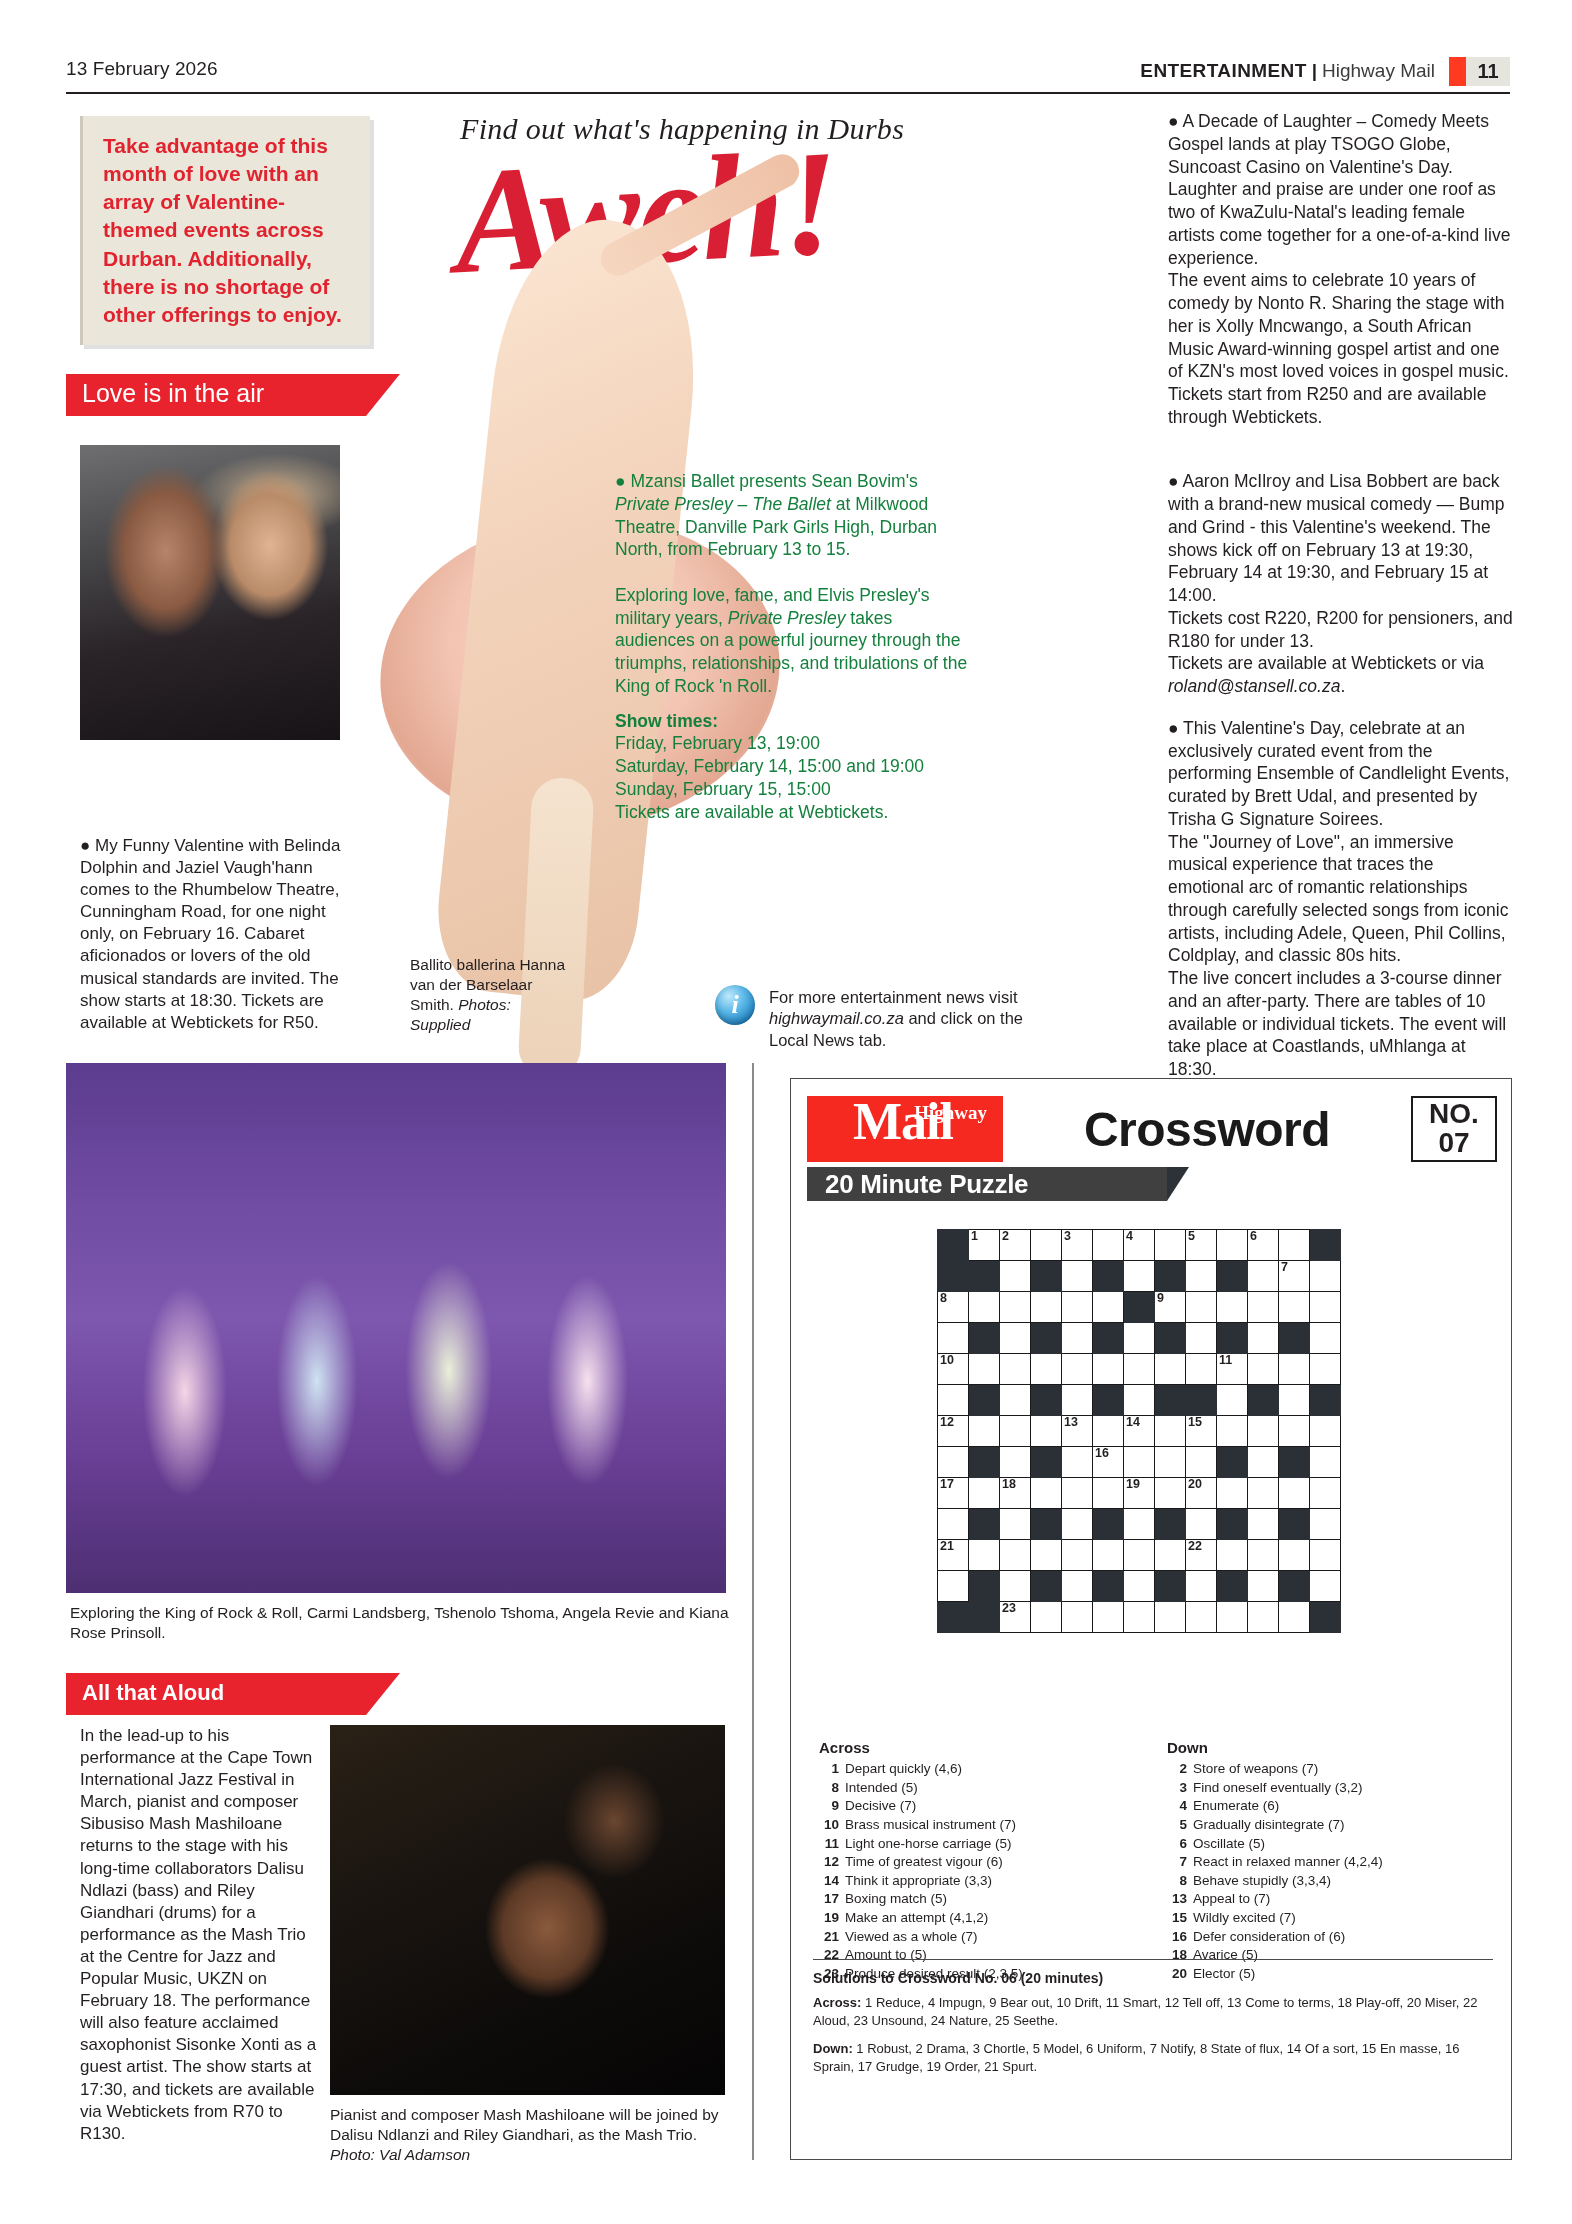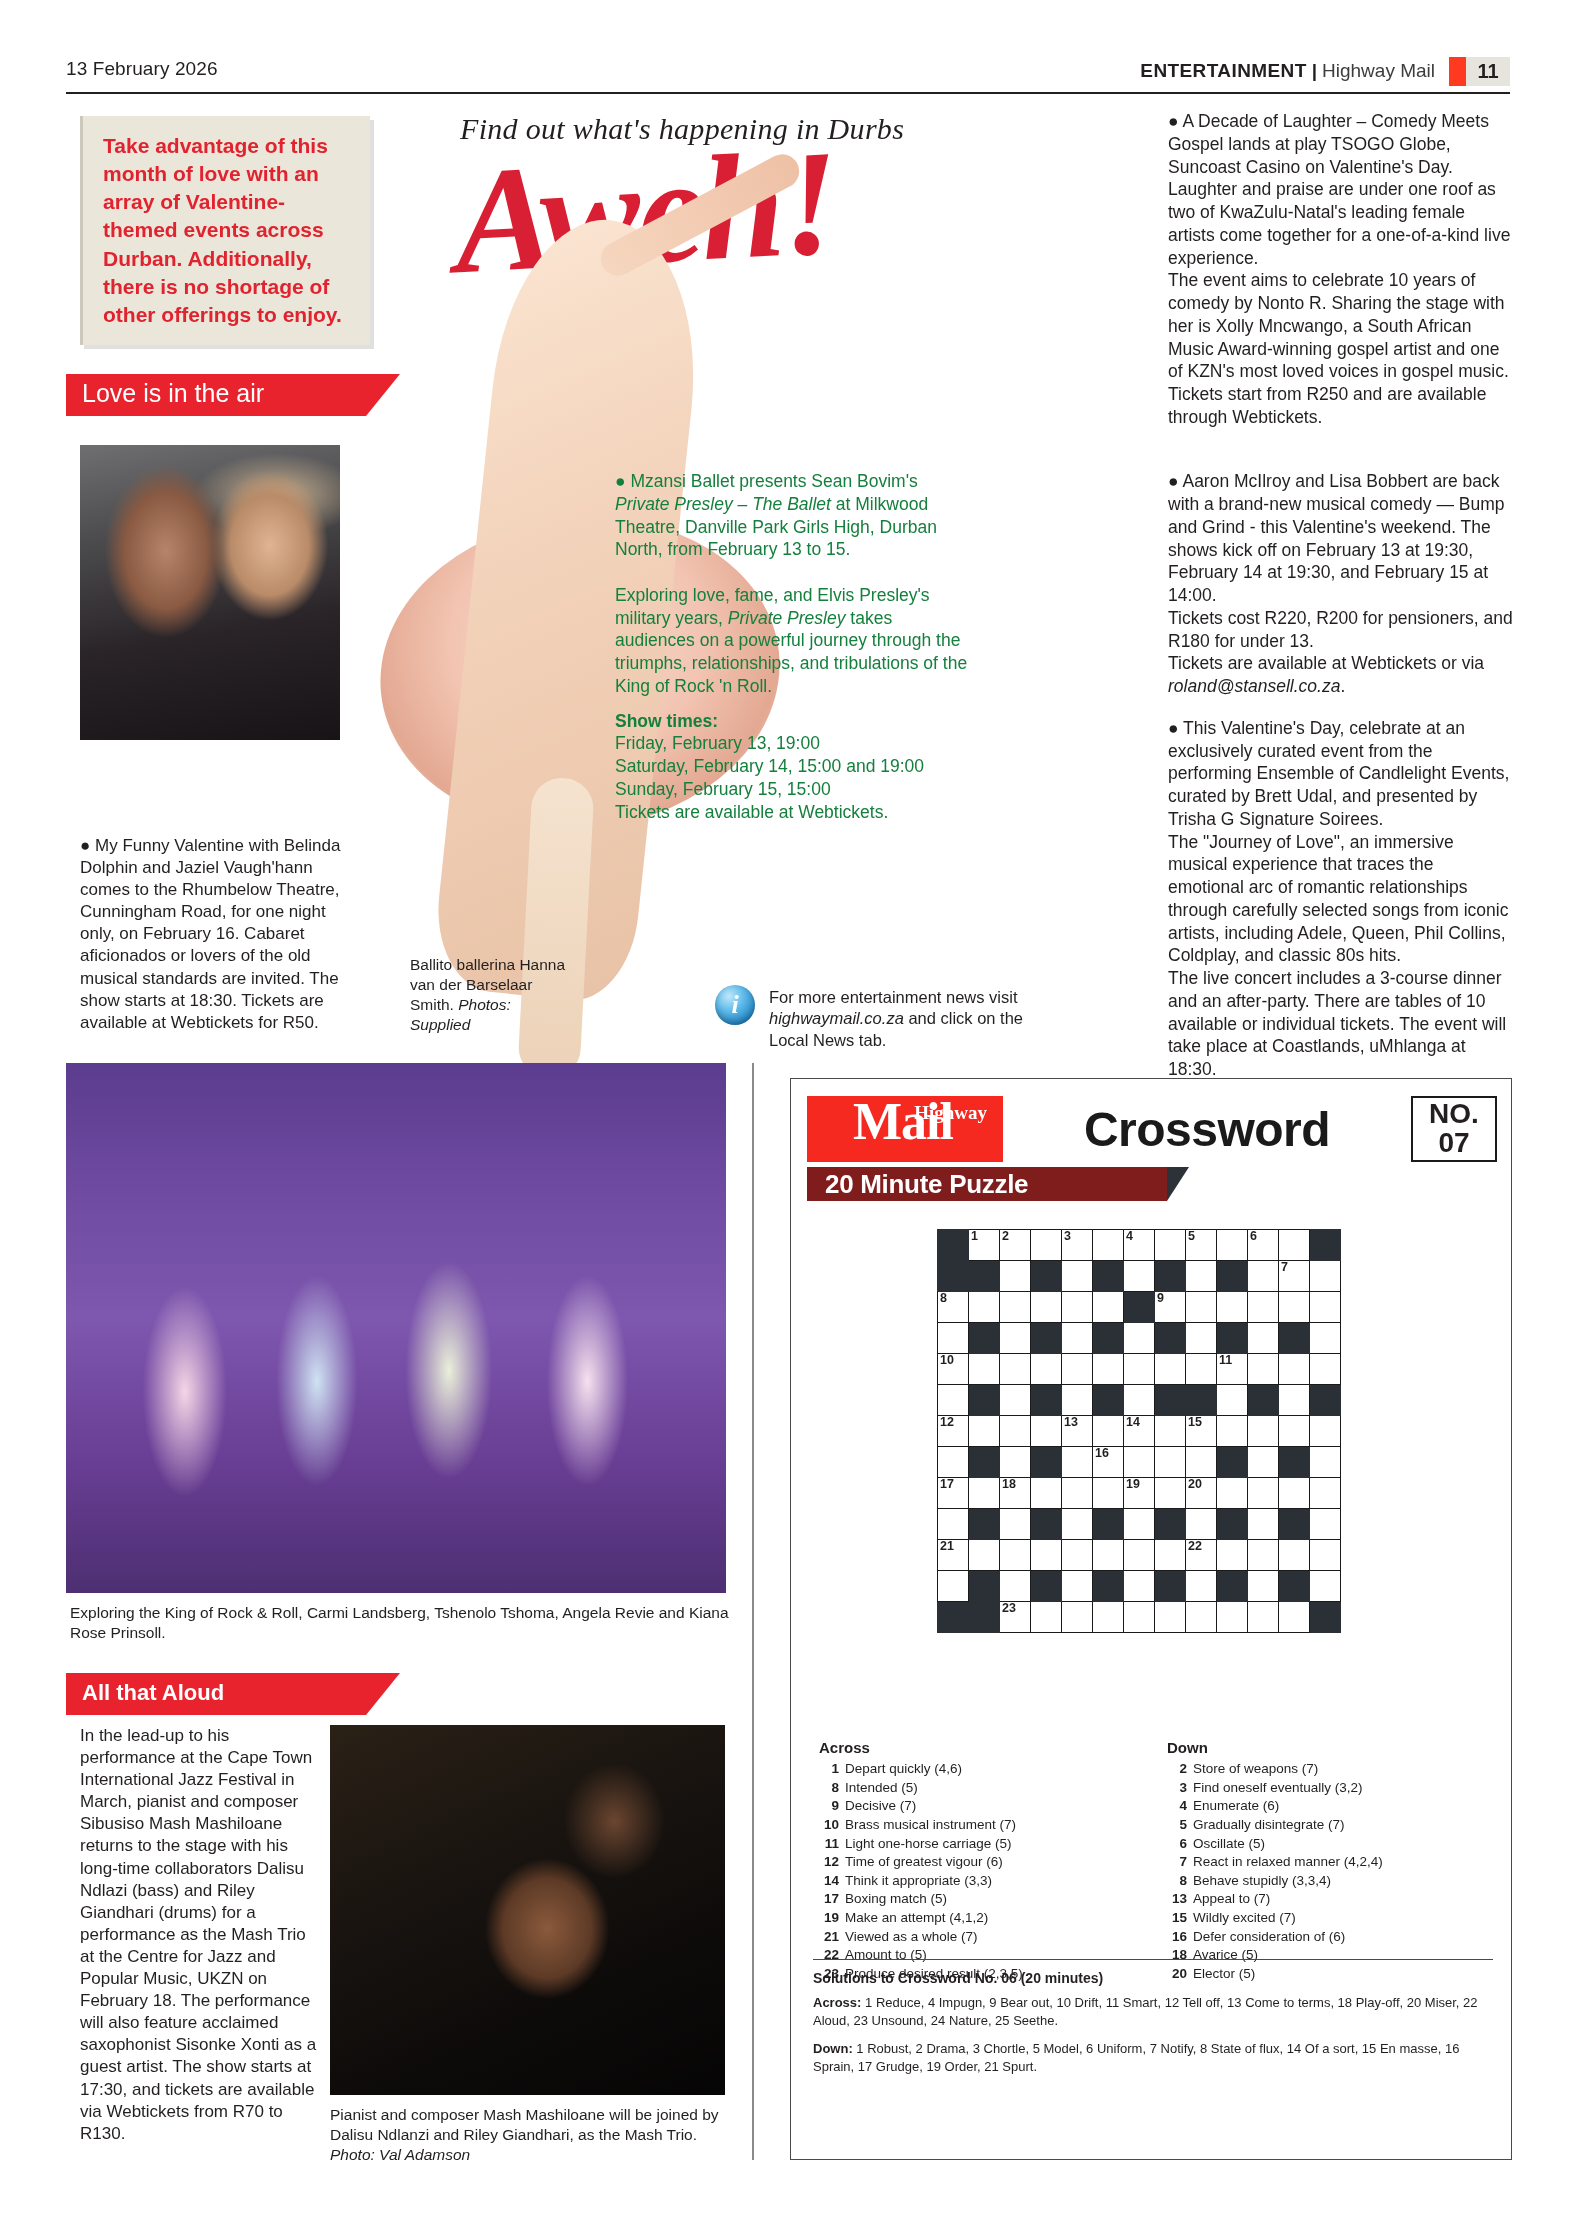--- a/index.html
+++ b/index.html
@@ -166,21 +166,21 @@
   #cw-logo-highway {
     position:absolute; right:16px; top:6px;
     font-family:"Liberation Serif", serif; font-weight:bold; font-size:19px; color:#fff;
   }
   #cw-title { flex:1; text-align:center; font-size:48px; font-weight:bold; color:#1a1a1a; letter-spacing:-.5px;}
   #cw-no { width:86px; border:2px solid #1a1a1a; height:66px; display:flex;
      flex-direction:column; align-items:center; justify-content:center; line-height:1.02;}
   #cw-no span { font-size:28px; font-weight:bold; }
   #cw-sub {
     position:absolute; left:16px; top:88px; width:360px; height:34px;
-    background:#7f1d1d; color:#fff; font-size:26px; font-weight:bold;
+    background:#404040; color:#fff; font-size:26px; font-weight:bold;
     display:flex; align-items:center; padding-left:18px; letter-spacing:-.3px;
   }
   #cw-sub::after{ content:""; position:absolute; right:-22px; top:0; width:0;height:0;
     border-top:34px solid #2d3138; border-right:22px solid transparent;}
   #cw-grid { position:absolute; left:146px; top:150px; }
   #cw-grid table { border-collapse:collapse; }
   #cw-grid td {
     width:31px; height:31px; border:1.1px solid #1a1a1a; position:relative;
     background:#fff; padding:0;
   }

